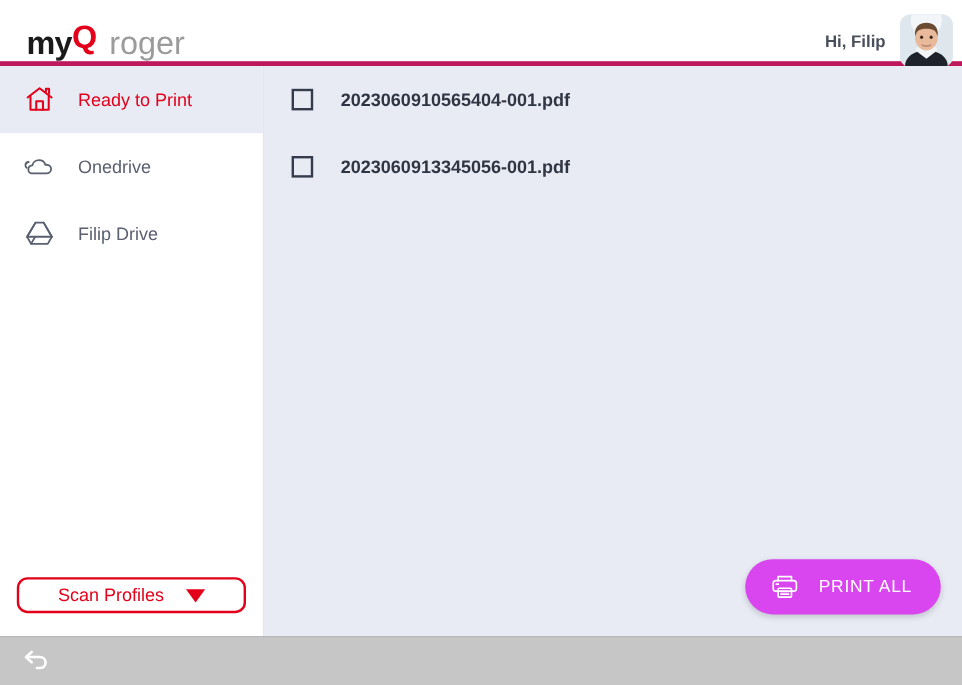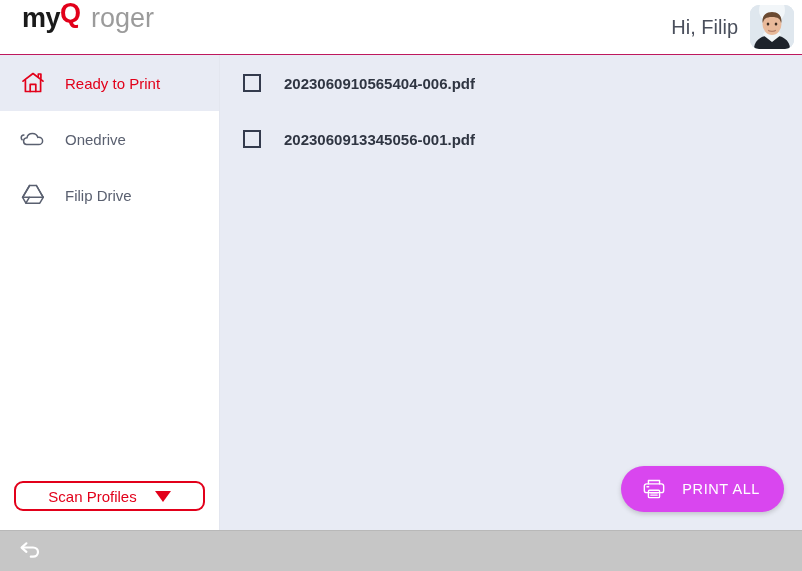--- a/index.html
+++ b/index.html
@@ -22,24 +22,25 @@
     flex-direction: column;
     background: #ffffff;
   }
 
   
   .header {
     position: relative;
     height: 55px;
     flex: 0 0 55px;
     background: #ffffff;
-    border-bottom: 1px solid #be185d;
-    display: flex;
+    border-bottom: 4px solid #be185d;
+    display: flex;
+    align-items: center;
     justify-content: space-between;
-    padding: 0 8px 0 22px;
+    padding: 16px 8px 0 22px;
   }
 
   .logo {
     display: flex;
     align-items: baseline;
     user-select: none;
     line-height: 1;
   }
   .logo-my {
     font-size: 27px;
@@ -70,23 +71,24 @@
     letter-spacing: 0px;
     margin-left: 9px;
   }
 
   .header-right {
     display: flex;
     align-items: center;
     gap: 12px;
   }
   .greeting {
-    font-size: 20px;
+    font-size: 14px;
     color: #4a4f5c;
     white-space: nowrap;
+    font-weight: bold;
   }
   .avatar {
     width: 44px;
     height: 44px;
     border-radius: 9px;
     overflow: hidden;
     background: #d9e2ec;
     flex: 0 0 44px;
     position: relative;
   }
@@ -354,21 +356,21 @@
         </button>
       </div>
     </div>
 
     <div class="content">
 
 
       <div class="file-list">
         <div class="file-row">
           <span class="checkbox"></span>
-          <span class="file-name">2023060910565404-006.pdf</span>
+          <span class="file-name">2023060910565404-001.pdf</span>
         </div>
         <div class="file-row">
           <span class="checkbox"></span>
           <span class="file-name">2023060913345056-001.pdf</span>
         </div>
       </div>
 
       <div class="content-spacer"></div>
 
       <div class="print-all-wrap">

